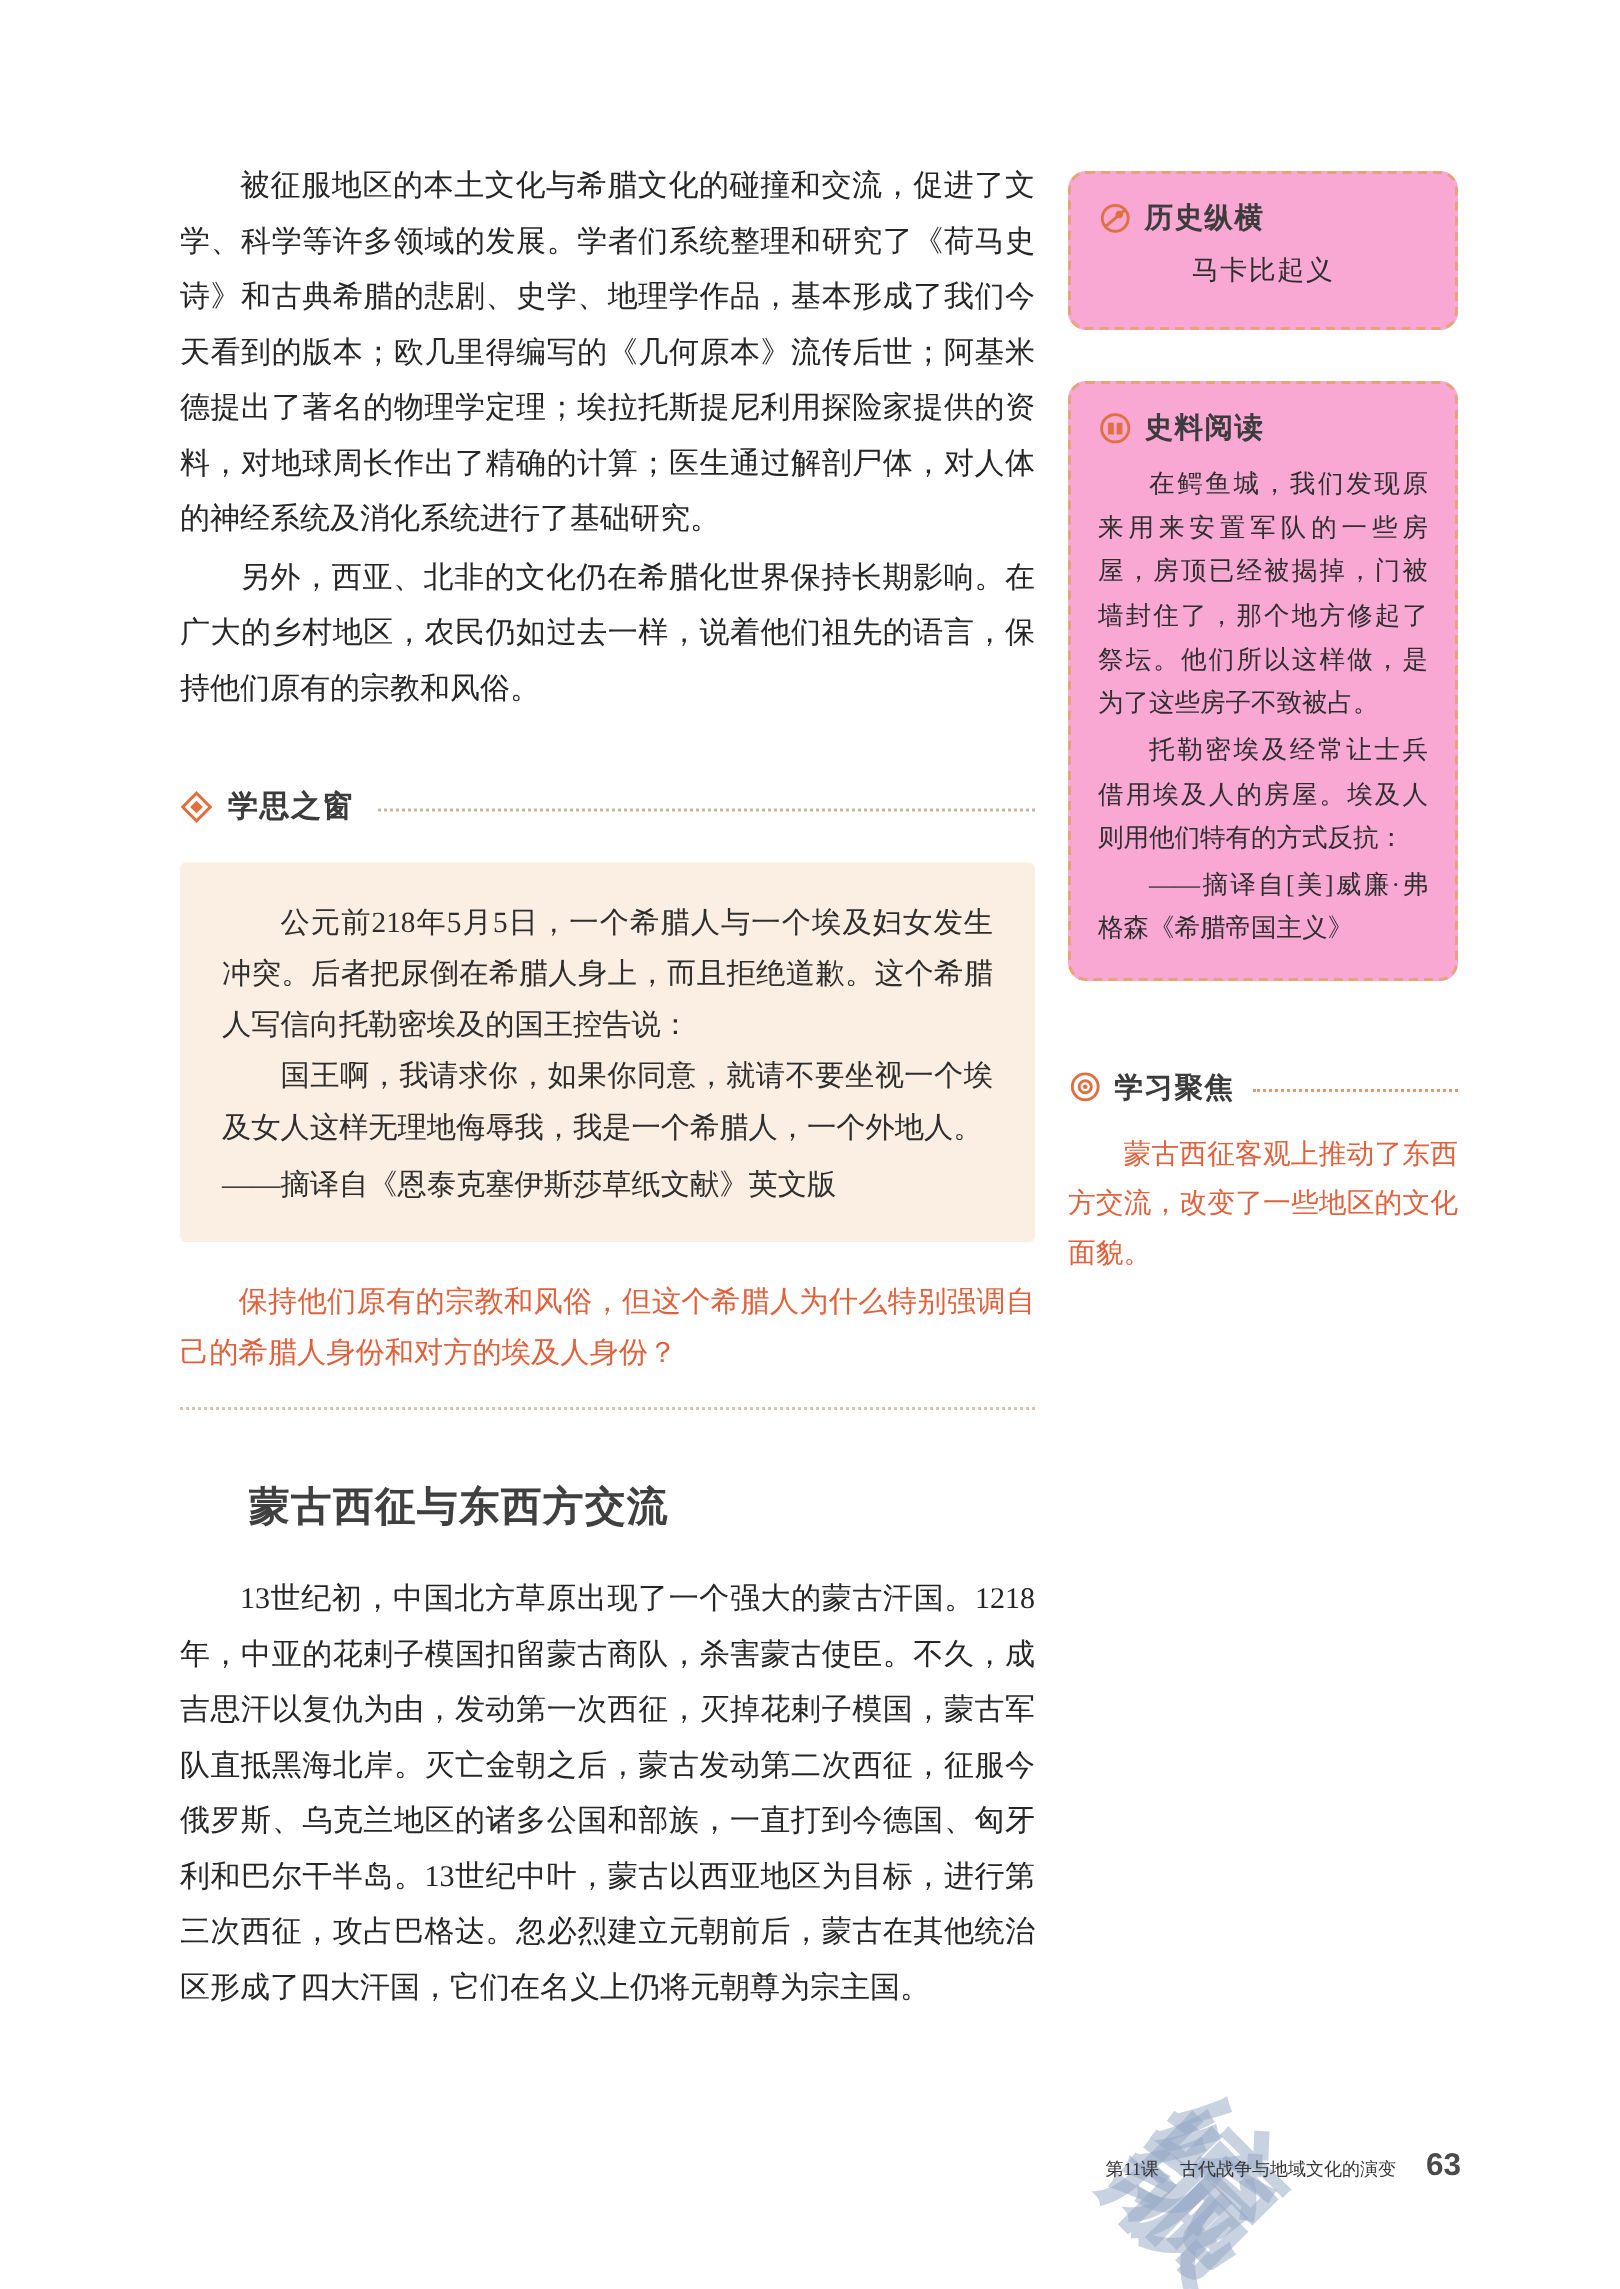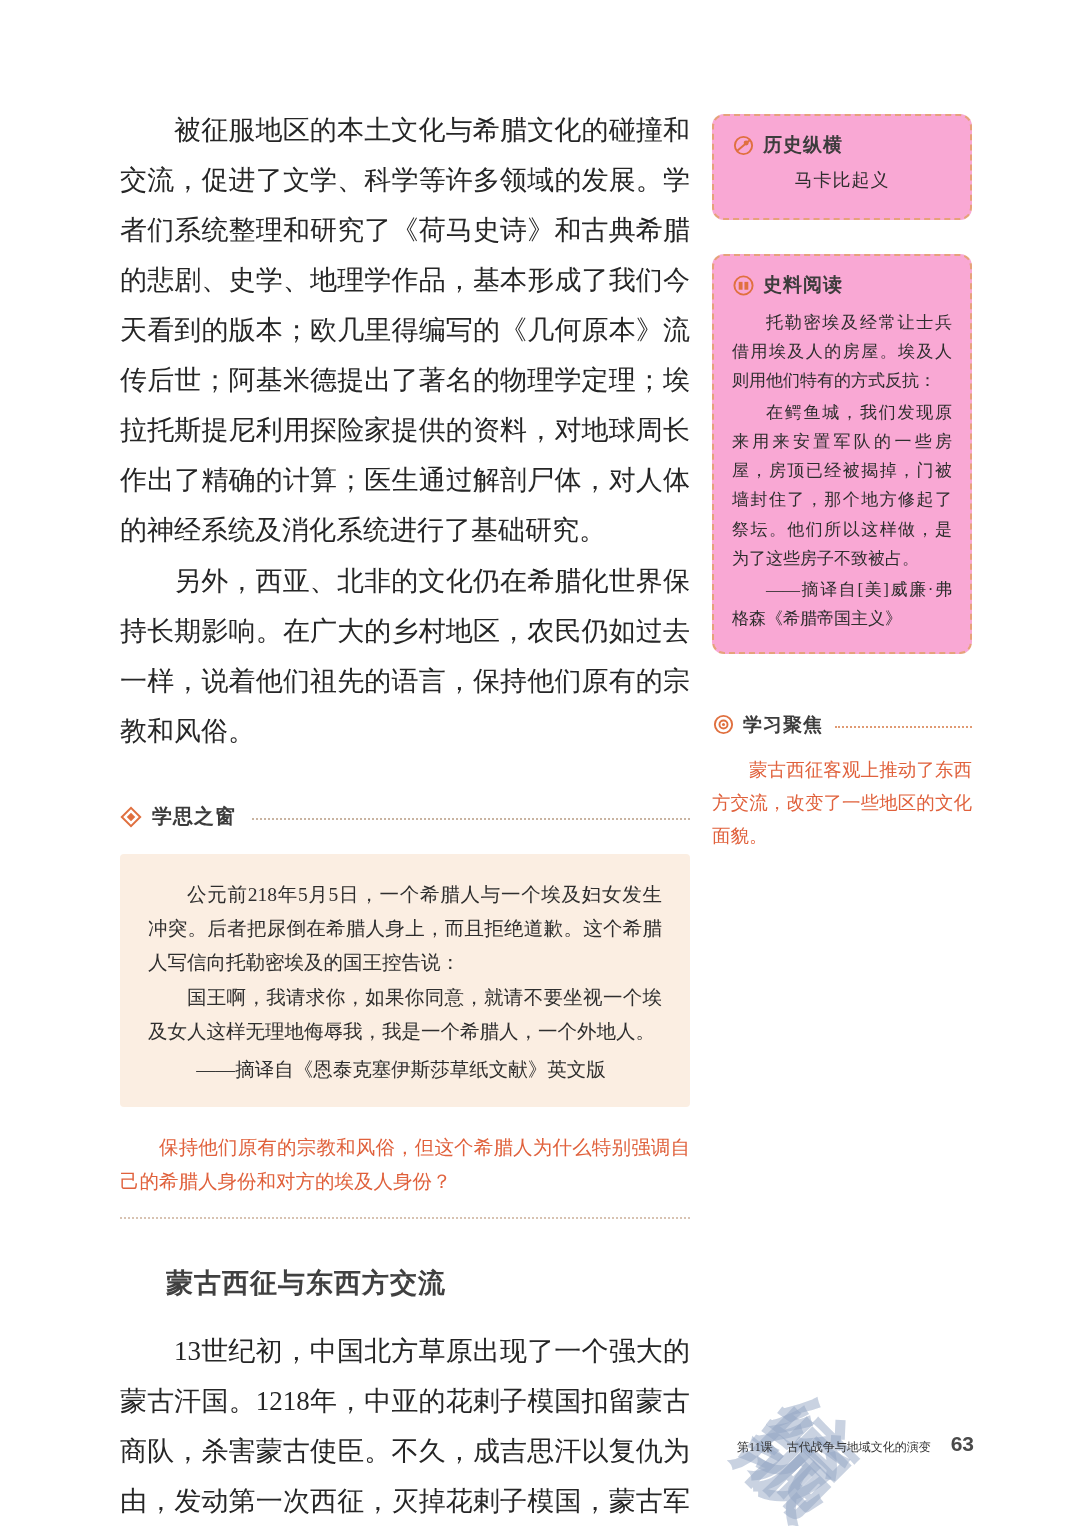--- a/index.html
+++ b/index.html
@@ -11,21 +11,21 @@
     overflow:hidden;
     color:#262626;
   }
   .page { position:absolute; inset:0; padding:106px 108px 0 120px; }
   .columns { display:flex; gap:22px; }
   .col-left { width:570px; flex:none; }
   .col-right { flex:1; padding-top:8px; }
 
   
   .body-text {
-    font-size:27px;
+    font-size:20px;
     line-height:1.85;
     text-align:justify;
     text-indent:2em;
     color:#262626;
   }
   .body-text + .body-text { margin-top:2px; }
 
   
   .feature-header { display:flex; align-items:center; margin-top:46px; }
   .feature-header .f-icon { flex:none; display:inline-flex; margin-right:10px; }
@@ -42,21 +42,21 @@
   .quote-box {
     margin-top:24px;
     background:#fbeee2;
     border-radius:4px;
     padding:24px 28px 20px 28px;
   }
   .quote-box p {
     font-size:19.5px; line-height:1.75; text-align:justify;
     text-indent:2em; color:#2e2e2e;
   }
-  .quote-box .source { text-align:center; text-indent:0; padding-right:8px; margin-top:4px; }
+  .quote-box .source { text-align:left; text-indent:0; padding-right:8px; margin-top:4px; }
 
   .question {
     margin-top:24px;
     color:#e0613c;
     font-size:19.5px; line-height:1.75;
     text-align:justify; text-indent:2em;
   }
   .dotted-sep {
     margin-top:18px;
     border-bottom:2px dotted #d8c3b2;
@@ -200,22 +200,22 @@
         <div class="side-header">
           <span class="f-icon">
             <svg width="23" height="23" viewBox="0 0 24 24">
               <circle cx="12" cy="12" r="9.5" fill="none" stroke="#e0703f" stroke-width="2"></circle>
               <path d="M7 8.2 h4 v8.2 h-4 z" fill="#e0703f"></path>
               <path d="M13 8.2 h4 v8.2 h-4 z" fill="#e0703f"></path>
             </svg>
           </span>
           <span class="f-label">史料阅读</span>
         </div>
+        <p class="side-text">在鳄鱼城，我们发现原来用来安置军队的一些房屋，房顶已经被揭掉，门被墙封住了，那个地方修起了祭坛。他们所以这样做，是为了这些房子不致被占。</p>
         <p class="side-text">托勒密埃及经常让士兵借用埃及人的房屋。埃及人则用他们特有的方式反抗：</p>
-        <p class="side-text">在鳄鱼城，我们发现原来用来安置军队的一些房屋，房顶已经被揭掉，门被墙封住了，那个地方修起了祭坛。他们所以这样做，是为了这些房子不致被占。</p>
         <p class="side-text side-source">——摘译自[美]威廉·弗格森《希腊帝国主义》</p>
       </div>
 
       <div class="focus-wrap">
         <div class="focus-header">
           <span class="f-icon">
             <svg width="23" height="23" viewBox="0 0 24 24">
               <circle cx="12" cy="12" r="9" fill="none" stroke="#e0703f" stroke-width="2"></circle>
               <circle cx="12" cy="12" r="4.2" fill="none" stroke="#e0703f" stroke-width="2"></circle>
               <circle cx="12" cy="12" r="1.6" fill="#e0703f"></circle>

